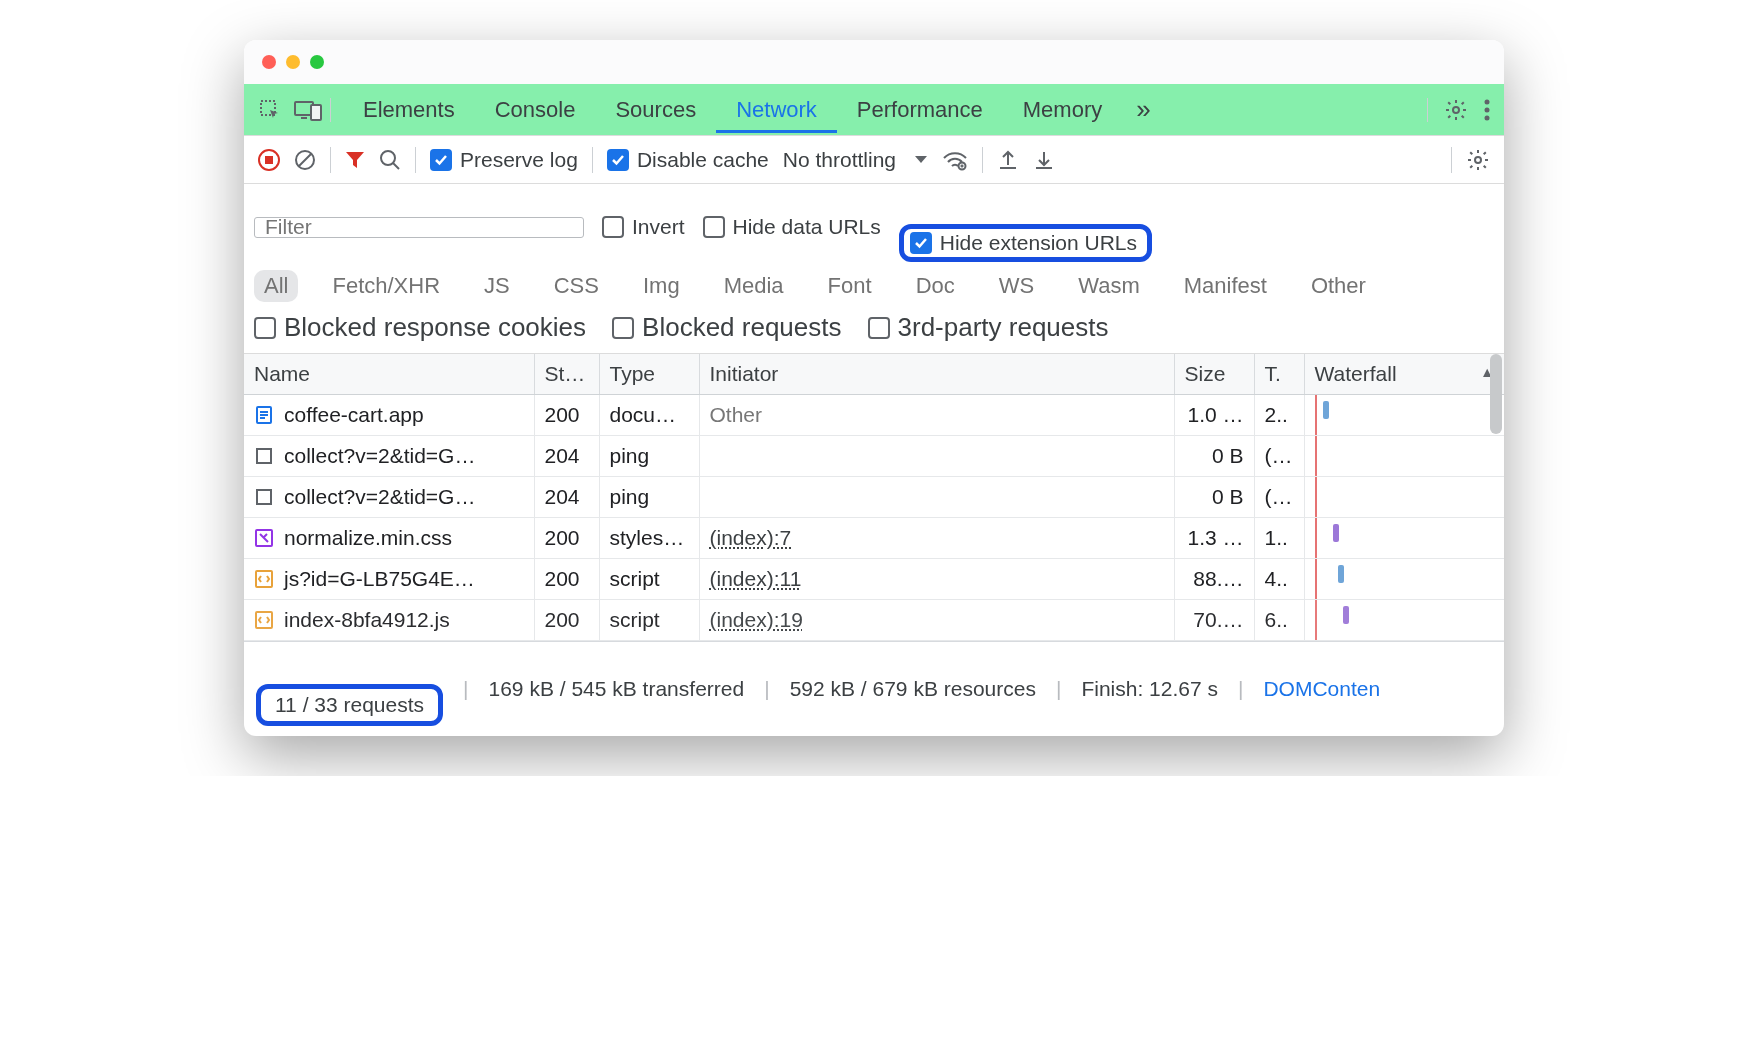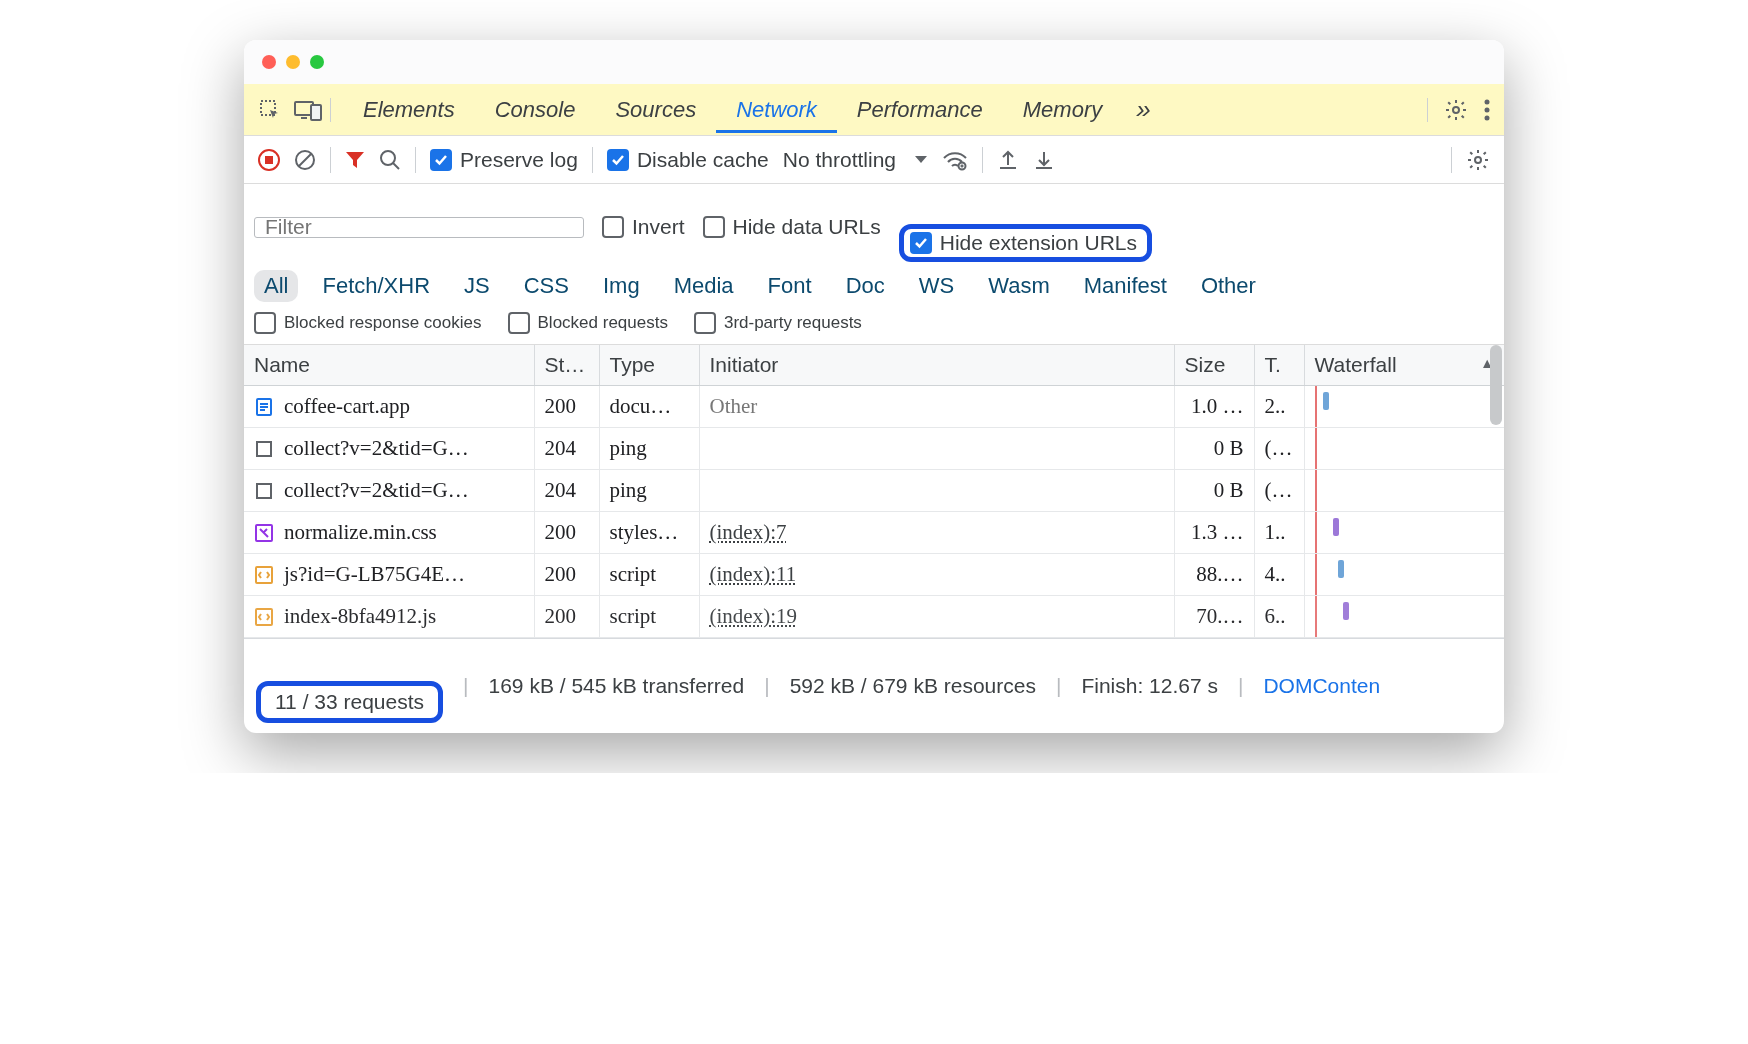--- a/index.html
+++ b/index.html
@@ -32,24 +32,23 @@
   .tl-min   { background: #febc2e; }
   .tl-max   { background: #28c840; }
   .titlebar .title { flex: 1; text-align: center; font-size: 20px; font-weight: 600; color: #36363a; }
 
   
   .tabstrip {
     display: flex;
     align-items: center;
     padding: 0 14px;
     height: 52px;
-    background: #fef9c3;
+    background: #86efac;
     border-bottom: 1px solid #dcdcdc;
     gap: 6px;
-    font-style: italic;
   }
   .tabstrip .left-icons { display: flex; align-items: center; gap: 12px; padding-right: 8px; border-right: 1px solid #ccd0d4; margin-right: 6px;}
   .tabstrip .tab {
     font-size: 22px;
     color: #3c4043;
     padding: 10px 20px 8px;
     cursor: pointer;
   }
   .tabstrip .tab.active {
     color: #1a73e8;
@@ -88,31 +87,31 @@
   .filterinput {
     width: 330px; height: 21px; border:1px solid #b8bbbf; border-radius:3px;
     font-size:21px; padding:0 10px; color:#777;
   }
   .highlight-blue {
     border: 5px solid #174ee0; border-radius: 12px; padding: 2px 10px 2px 6px;
     display:flex; align-items:center; gap:10px;margin-top:32px;
   }
   
   .typerow {
-    display:flex; align-items:flex-end; gap:14px;
-    padding: 2px 10px 10px; font-size:22px; color:#0c4a6e;
+    display:flex; align-items:flex-end; gap:24px;
+    padding: 2px 10px 10px; font-size:22px; color:#737373;
   }
   .pill { padding:3px 10px; border-radius:10px; cursor:pointer;}
   .pill.active { background:#e5e6e8; }
   
-  .extrarow { display:flex; gap:26px; padding: 0 10px 10px; font-size:17px; color:#3c4043; border-bottom: 1px solid #dcdcdc;}
+  .extrarow { display:flex; gap:26px; padding: 0 10px 10px; font-size:26px; color:#3c4043; border-bottom: 1px solid #dcdcdc;}
   
   .tbl { width:100%; border-collapse: collapse; font-size:21px; color:#202124;}
   .tbl th { text-align:left; font-weight:400; color:#3c4043; background:#f7f8f9; border-bottom:1px solid #cfd3d6; border-right:1px solid #d8dbde; padding:8px 10px; white-space:nowrap; overflow:hidden; text-overflow:ellipsis;}
-  .tbl td { border-bottom:1px solid #e6e8ea; border-right:1px solid #e6e8ea; padding:8px 10px; white-space:nowrap; overflow:hidden; text-overflow:ellipsis;font-family:Liberation Serif, serif;}
+  .tbl td { border-bottom:1px solid #e6e8ea; border-right:1px solid #e6e8ea; padding:8px 10px; white-space:nowrap; overflow:hidden; text-overflow:ellipsis;}
   .tbl th:last-child, .tbl td:last-child { border-right:none; }
   .name-cell { display:flex; align-items:center; gap:10px; }
   .ficon { width:20px; height:20px; display:inline-flex; align-items:center; justify-content:center;}
   .initiator-link { color:#3c4043; text-decoration: underline dotted; }
   .size-col { text-align:right; }
   .tbl th.wf { position:relative; }
   .wf-sort { position:absolute; right:10px; top:10px; color:#5f6368; font-size:14px;}
   .wf-cell { position:relative; height:100%; }
   .wf-line { position:absolute; top:0; bottom:0; left:10px; width:2px; background:#e67373;}
   .wf-bar { position:absolute; top:6px; height:18px; border-radius:2px;}

